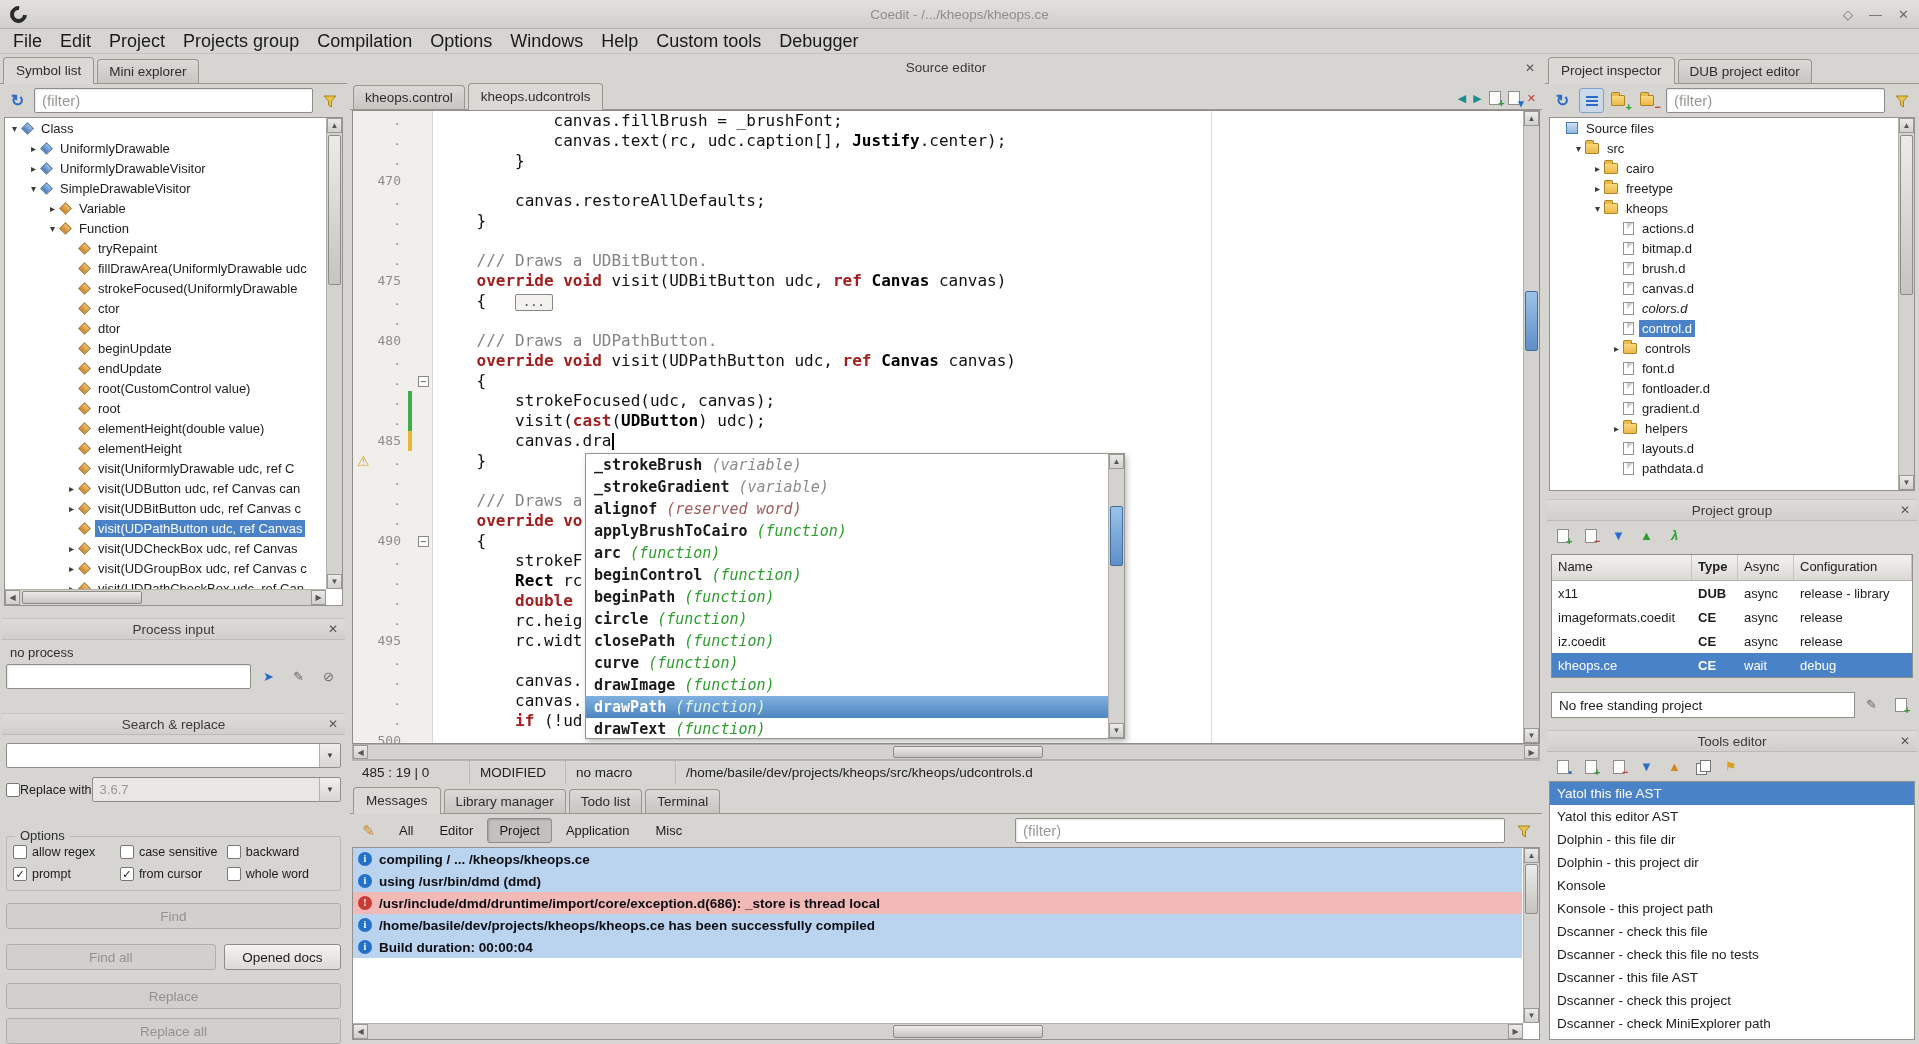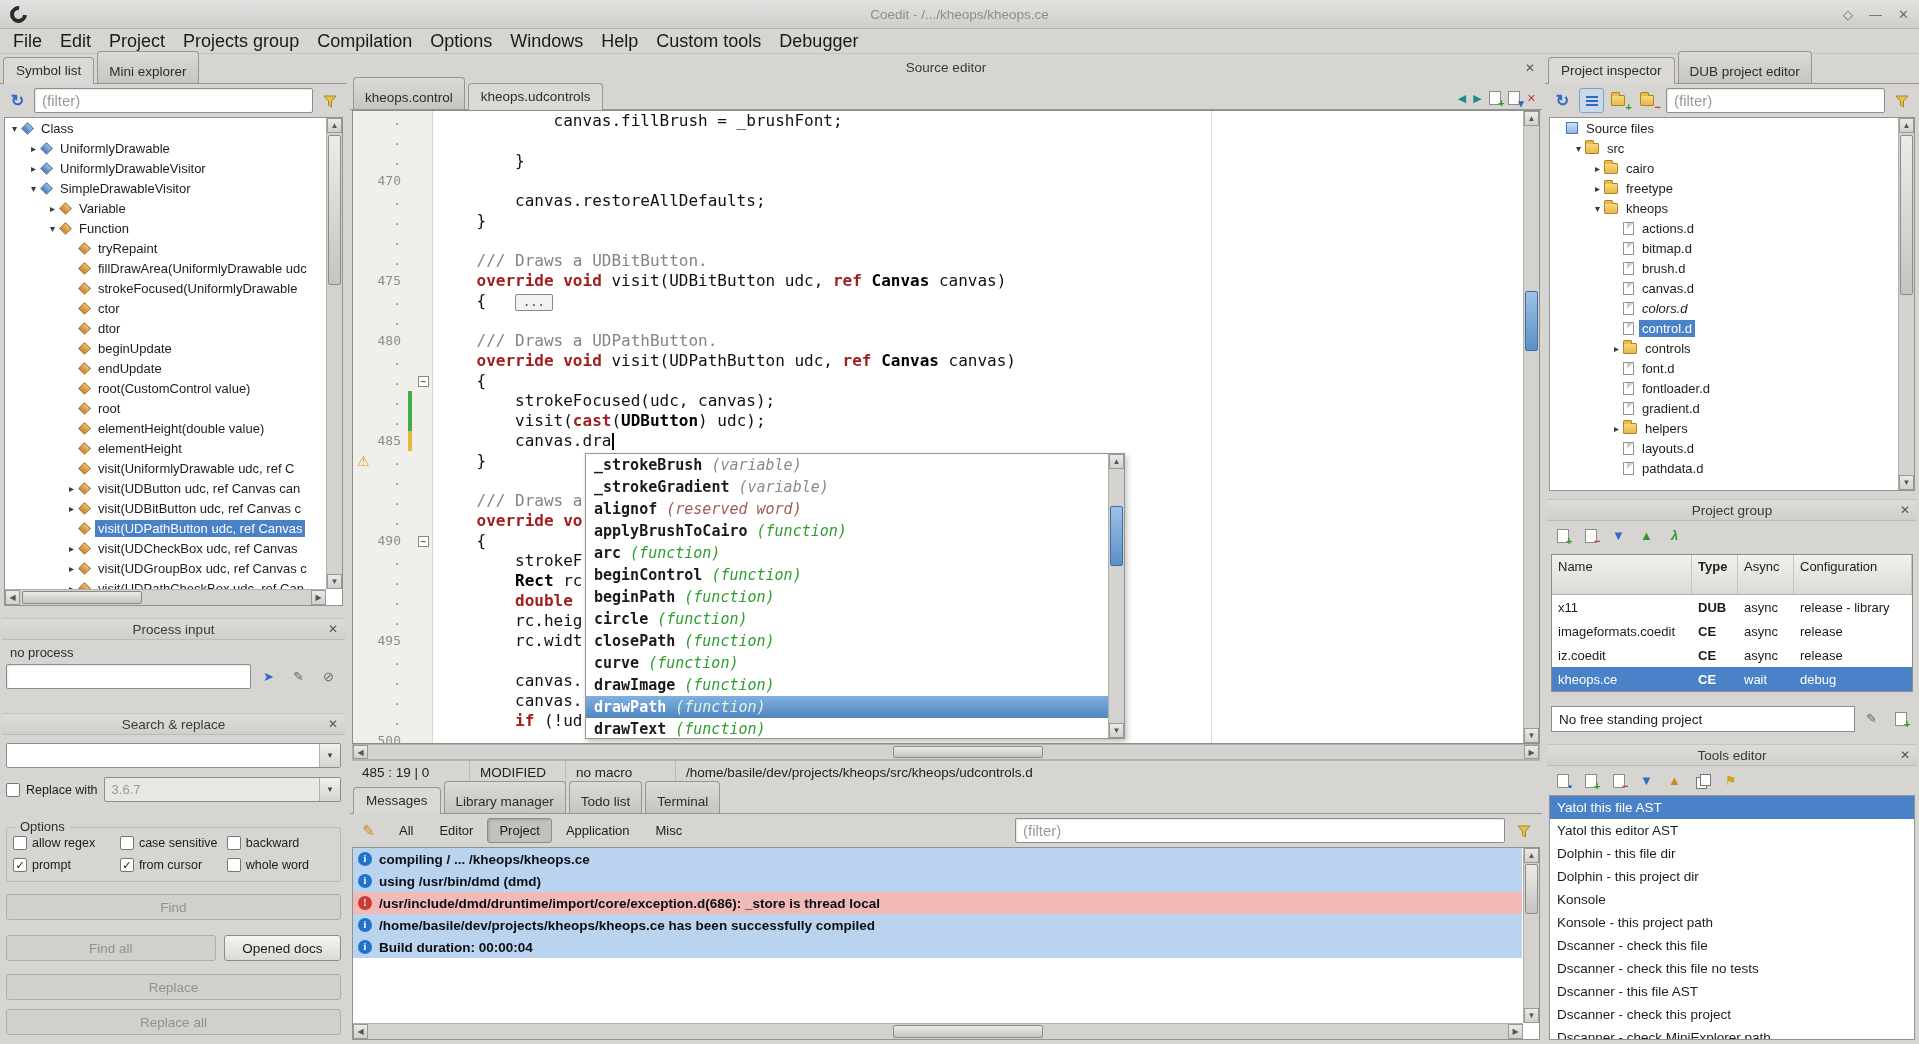--- a/index.html
+++ b/index.html
@@ -21,21 +21,21 @@
   .menubar .mi { padding:3px 9px; font-size:18px; color:#1a1a1a; }
 
   .main { position:absolute; top:54px; left:0; right:0; bottom:0; }
   .left-panel  { position:absolute; left:0; top:0; bottom:0; width:347px; padding-top:2px; display:flex; flex-direction:column; }
   .center-panel{ position:absolute; left:350px; top:0; bottom:0; width:1192px; display:flex; flex-direction:column; }
   .right-panel { position:absolute; left:1545px; top:0; bottom:0; width:374px; padding-top:2px; display:flex; flex-direction:column; }
 
   
   .ptabs { display:flex; align-items:flex-end; padding:0 3px; height:28px; border-bottom:1px solid #98968f; flex:none; position:relative; }
   .ptab { background:linear-gradient(#dcdad7,#c7c5c1); border:1px solid #98968f; border-bottom:none;
-    border-radius:4px 4px 0 0; padding:12px 11px 4px; margin-right:3px; font-size:13.5px; color:#2d2d2d; white-space:nowrap; }
+    border-radius:4px 4px 0 0; padding:4px 11px 4px; margin-right:3px; font-size:13.5px; color:#2d2d2d; white-space:nowrap; }
   .ptab.active { background:#dbd9d6; padding:5px 12px 6px; margin-bottom:-1px; position:relative; z-index:2; }
 
   
   .tb { display:flex; align-items:center; gap:4px; padding:4px 5px; flex:none; }
   .tb-btn { width:25px; height:25px; display:inline-flex; align-items:center; justify-content:center;
     border-radius:3px; flex:none; position:relative; }
   .tb-btn.pressed { background:#ccd9e9; border:1px solid #7fa3c8; }
   .filter-input, .text-input { flex:1; height:25px; background:#fff; border:1px solid #8f8d89; border-radius:2px;
     padding:0 7px; font-size:15px; color:#222; box-shadow:inset 1px 1px 2px rgba(0,0,0,.1);
     font-family:"Liberation Sans",sans-serif; min-width:0; }
@@ -105,21 +105,21 @@
   .proc-status { margin:5px 10px 2px; font-size:13px; color:#2e2e2e; flex:none; }
   .proc-row { display:flex; align-items:center; gap:5px; margin:2px 6px 0; flex:none; }
   .combo { height:25px; background:#fff; border:1px solid #8f8d89; border-radius:2px; display:flex; align-items:center; overflow:hidden; }
   .combo .cval { flex:1; padding:0 7px; font-size:13px; border:none; outline:none; min-width:0;
     font-family:"Liberation Sans",sans-serif; background:transparent; }
   .combo .cbtn { width:21px; align-self:stretch; border-left:1px solid #b3b1ad;
     background:linear-gradient(#f1f0ee,#d7d5d1); display:flex; align-items:center; justify-content:center; font-size:8px; color:#444; }
   .combo.disabled { background:#e9e7e4; }
   .combo.disabled .cval { color:#9a9894; }
   .sr-combo { margin:8px 6px 0; flex:none; }
-  .rep-row { display:flex; align-items:center; gap:6px; margin:9px 6px 7px; flex:none; }
+  .rep-row { display:flex; align-items:center; gap:0; margin:9px 6px 16px; flex:none; }
   .cb { width:14px; height:14px; background:#fff; border:1px solid #777; border-radius:2px; display:inline-flex;
     align-items:center; justify-content:center; font-size:11px; color:#111; flex:none; }
   .opt-frame { margin:18px 6px 0; border:1px solid #bcbab6; border-radius:2px; padding:4px 6px 5px; position:relative; flex:none; }
   .opt-label { position:absolute; top:-9px; left:8px; background:#d7d5d2; padding:0 5px; font-size:13px; color:#2e2e2e; }
   .cb-grid { display:flex; flex-wrap:wrap; }
   .cb-item { width:33.3%; display:flex; align-items:center; gap:5px; margin:4px 0; font-size:12.5px; white-space:nowrap; overflow:hidden; }
   .btn { height:26px; border-radius:3px; font-size:13.5px; display:flex; align-items:center; justify-content:center;
     background:linear-gradient(#f5f4f2,#dbd9d5); border:1px solid #8f8d89; color:#1c1c1c; flex:none; }
   .btn.disabled { background:#d2d0cd; border-color:#b0aeaa; color:#93918d; }
   .btn-find { margin:12px 6px 0; }
@@ -183,21 +183,21 @@
   .msg-row { display:flex; align-items:center; height:22px; padding-left:5px; font-weight:bold; font-size:13.5px;
     color:#0d0d14; white-space:nowrap; overflow:hidden; }
   .msg-info { background:#bad3ee; } .msg-error { background:#f2bab6; }
   .lvl-ic { width:14px; height:14px; border-radius:50%; color:#fff; font:bold 10px/14px "Liberation Serif",serif;
     text-align:center; margin-right:7px; flex:none; }
   .lvl-info { background:#2272cc; } .lvl-error { background:#c83c34; }
 
   
   .pg-toolbar { display:flex; gap:3px; padding:2px 5px; flex:none; align-items:center; }
   .pg-table { margin:4px 6px 0; background:#fff; border:1px solid #8f8d89; font-size:13px; flex:none; }
-  .pg-head { display:flex; background:linear-gradient(#f2f1ee,#dcdad6); border-bottom:1px solid #b3b1ad; height:40px; }
+  .pg-head { display:flex; background:linear-gradient(#f2f1ee,#dcdad6); border-bottom:1px solid #b3b1ad; height:26px; }
   .pg-hcol { padding:4px 6px; border-right:1px solid #c7c5c1; white-space:nowrap; overflow:hidden; color:#222; }
   .pg-row { display:flex; height:24px; align-items:center; }
   .pg-cell { padding:0 6px; white-space:nowrap; overflow:hidden; }
   .c-name { width:140px; flex:none; } .c-type { width:46px; flex:none;font-weight:bold; } .c-async { width:56px; flex:none; } .c-conf { flex:1; }
   .pg-row.sel { background:#4a82c8; color:#fff; }
   .fs-row { display:flex; align-items:center; gap:4px; margin:14px 6px 0; flex:none; }
   .fs-box { flex:1; background:#fff; border:1px solid #8f8d89; height:26px; display:flex; align-items:center;
     padding:0 7px; font-size:13.5px; color:#222; }
   .tools-list { flex:1; background:#fff; border:1px solid #94928e; margin:0 4px 4px; overflow:hidden; }
   .tool-row { height:23px; line-height:23px; padding:0 7px; font-size:13.5px; white-space:nowrap; overflow:hidden; color:#1c1c1c; }
@@ -483,20 +483,21 @@
             <div class="cl">
               <span class="ln-num">.</span>
               <span class="ln-bar"></span>
               <span class="ln-fold"></span>
               <span class="ln-text"><span class="tk-p">            canvas.fillBrush = _brushFont;</span></span>
             </div>
             <div class="cl">
               <span class="ln-num">.</span>
               <span class="ln-bar"></span>
               <span class="ln-fold"></span>
+              <span class="ln-text"><span class="tk-p">            canvas.text(rc, udc.caption[], </span><span class="tk-t">Justify</span><span class="tk-p">.center);</span></span>
             </div>
             <div class="cl">
               <span class="ln-num">.</span>
               <span class="ln-bar"></span>
               <span class="ln-fold"></span>
               <span class="ln-text"><span class="tk-p">        }</span></span>
             </div>
             <div class="cl">
               <span class="ln-num">470</span>
               <span class="ln-bar"></span>

